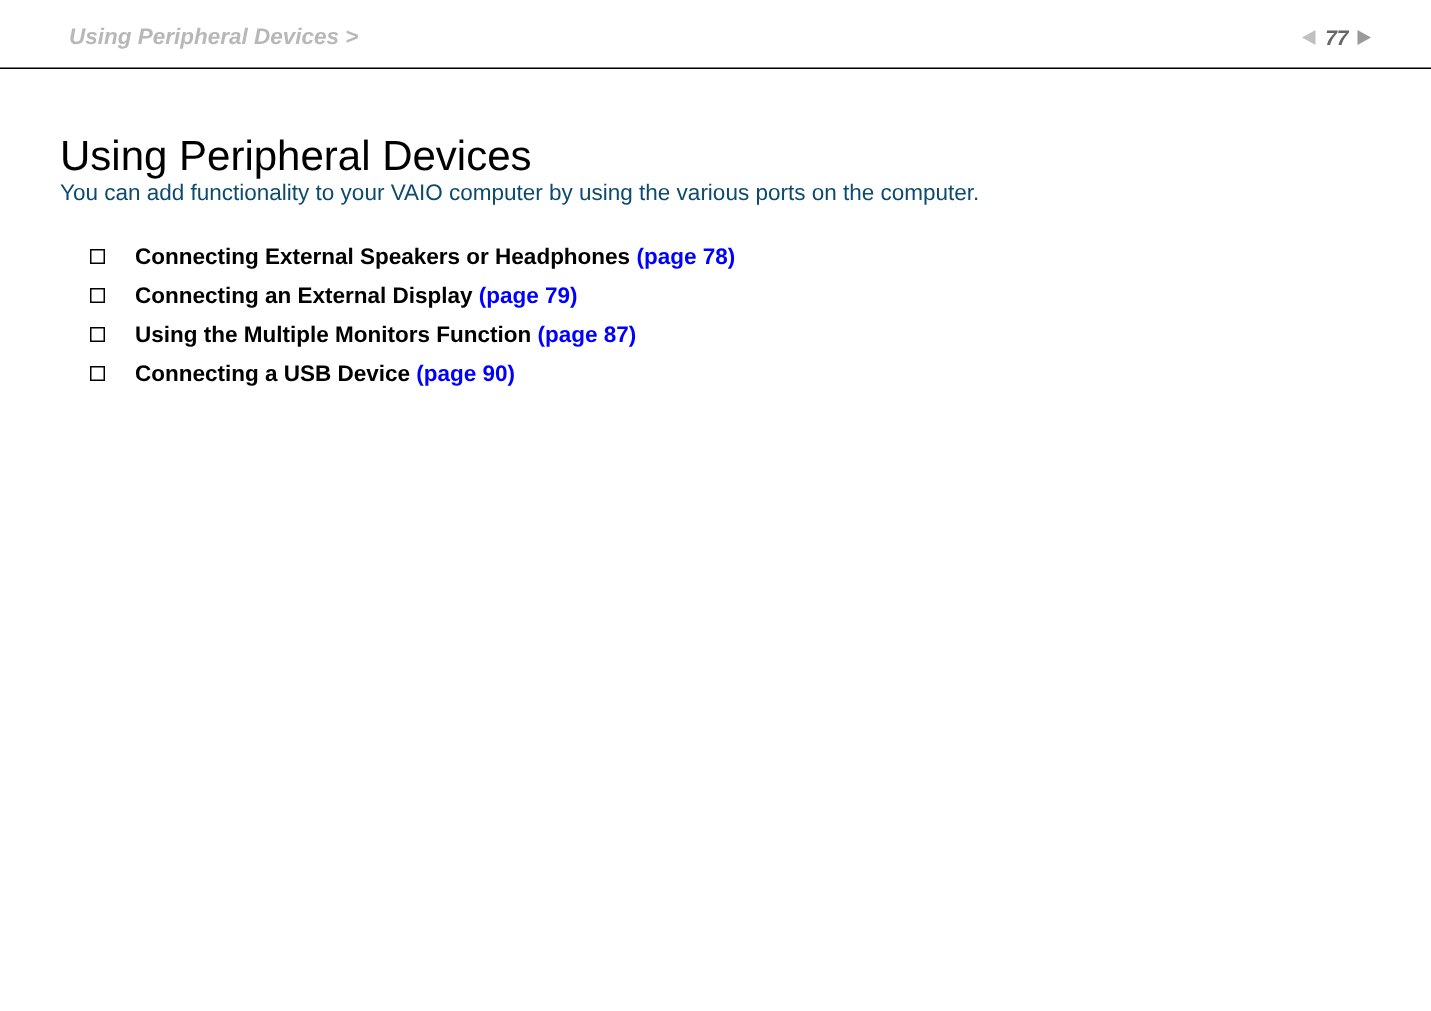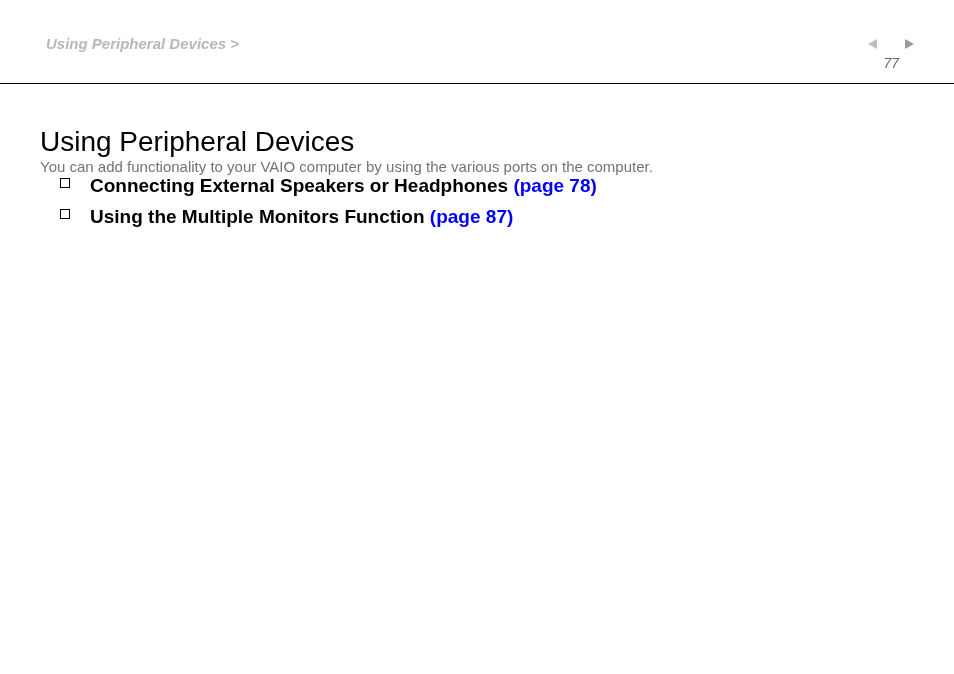--- a/index.html
+++ b/index.html
@@ -42,50 +42,50 @@
       border-color: transparent #c0c0c0 transparent transparent;
     }
     .nav-arrow-right {
       border-width: 5px 0 5px 9px;
       border-color: transparent transparent transparent #9a9a9a;
       cursor: pointer;
     }
     .page-number {
       color: #666666;
       font-size: 14px;
-      font-weight: normal;
+      font-weight: bold;
       font-style: italic;
-      margin-top: 39px;
     }
     .divider {
       border: none;
       border-top: 1.5px solid #000000;
       margin: 0;
     }
     .content {
       padding: 42px 40px 0 40px;
     }
     .page-title {
       font-size: 28px;
       font-weight: normal;
       color: #000000;
     }
     .intro-text {
       font-size: 15px;
-      color: #737373;
+      color: #0c4a6e;
+      margin-bottom: 26px;
     }
     .toc-list {
       list-style: none;
       padding-left: 20px;
     }
     .toc-item {
       position: relative;
       padding-left: 30px;
       margin-bottom: 9px;
-      font-size: 19px;
+      font-size: 15px;
       font-weight: bold;
       color: #000000;
     }
     .toc-bullet {
       position: absolute;
       left: 0;
       top: 3px;
       width: 10px;
       height: 10px;
       border: 1.3px solid #000000;
@@ -115,16 +115,24 @@
   <h1 class="page-title">Using Peripheral Devices</h1>
   <p class="intro-text">You can add functionality to your VAIO computer by using the various ports on the computer.</p>
 
   <ul class="toc-list">
     <li class="toc-item">
       <span class="toc-bullet"></span>
       <span>Connecting External Speakers or Headphones </span><a class="toc-link">(page 78)</a>
     </li>
     <li class="toc-item">
       <span class="toc-bullet"></span>
+      <span>Connecting an External Display </span><a class="toc-link">(page 79)</a>
+    </li>
+    <li class="toc-item">
+      <span class="toc-bullet"></span>
       <span>Using the Multiple Monitors Function </span><a class="toc-link">(page 87)</a>
+    </li>
+    <li class="toc-item">
+      <span class="toc-bullet"></span>
+      <span>Connecting a USB Device </span><a class="toc-link">(page 90)</a>
     </li>
   </ul>
 </div>
 
 </body></html>

